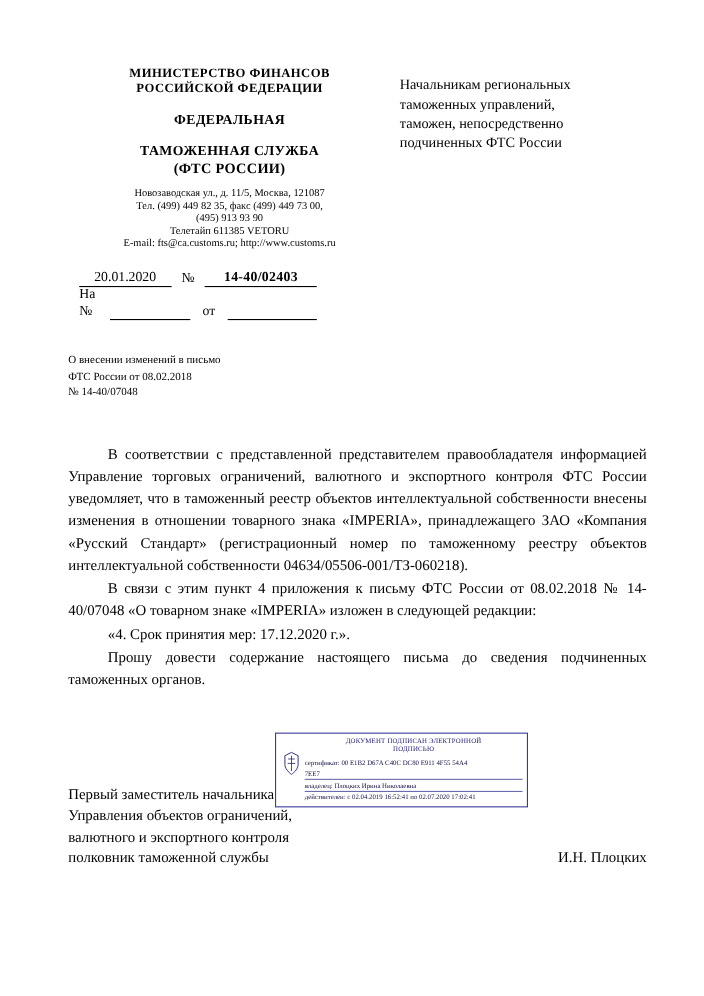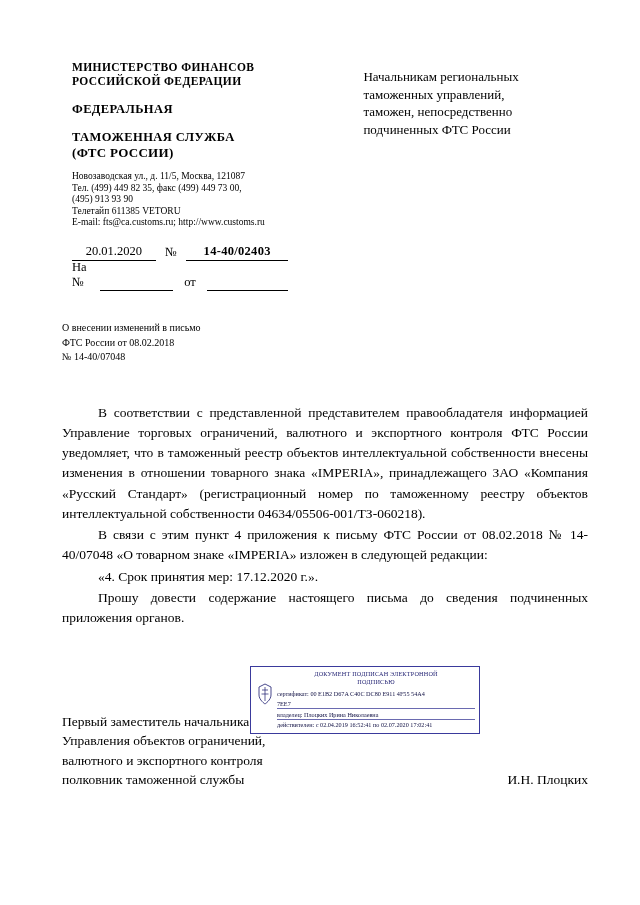--- a/index.html
+++ b/index.html
@@ -26,20 +26,21 @@
   
   .header {
     display: flex;
     flex-direction: row;
     align-items: flex-start;
     padding: 60px 52px 0 52px;
     box-sizing: border-box;
   }
   .letterhead {
     width: 300px;
+    text-align: center;
     padding-left: 20px;
     box-sizing: border-box;
   }
   .lh-line1 {
     font-size: 11.5px;
     font-weight: bold;
     letter-spacing: 0.4px;
     line-height: 1.25;
     text-transform: uppercase;
   }
@@ -260,21 +261,21 @@
   <div class="subject">
     <div>О внесении изменений в письмо</div>
     <div>ФТС России от 08.02.2018</div>
     <div>№ 14-40/07048</div>
   </div>
 
   <div class="body">
     <p>В соответствии с представленной представителем правообладателя информацией Управление торговых ограничений, валютного и экспортного контроля ФТС России уведомляет, что в таможенный реестр объектов интеллектуальной собственности внесены изменения в отношении товарного знака «IMPERIA», принадлежащего ЗАО «Компания «Русский Стандарт» (регистрационный номер по таможенному реестру объектов интеллектуальной собственности 04634/05506-001/ТЗ-060218).</p>
     <p>В связи с этим пункт 4 приложения к письму ФТС России от 08.02.2018 № 14-40/07048 «О товарном знаке «IMPERIA» изложен в следующей редакции:</p>
     <p>«4. Срок принятия мер: 17.12.2020 г.».</p>
-    <p>Прошу довести содержание настоящего письма до сведения подчиненных приложения органов.</p>
+    <p>Прошу довести содержание настоящего письма до сведения подчиненных таможенных органов.</p>
   </div>
 
   <div class="signature">
     <div class="sig-lines">
       <div>Первый заместитель начальника</div>
       <div>Управления объектов ограничений,</div>
       <div>валютного и экспортного контроля</div>
       <div>полковник таможенной службы</div>
     </div>
     <div class="sig-name">И.Н. Плоцких</div>

